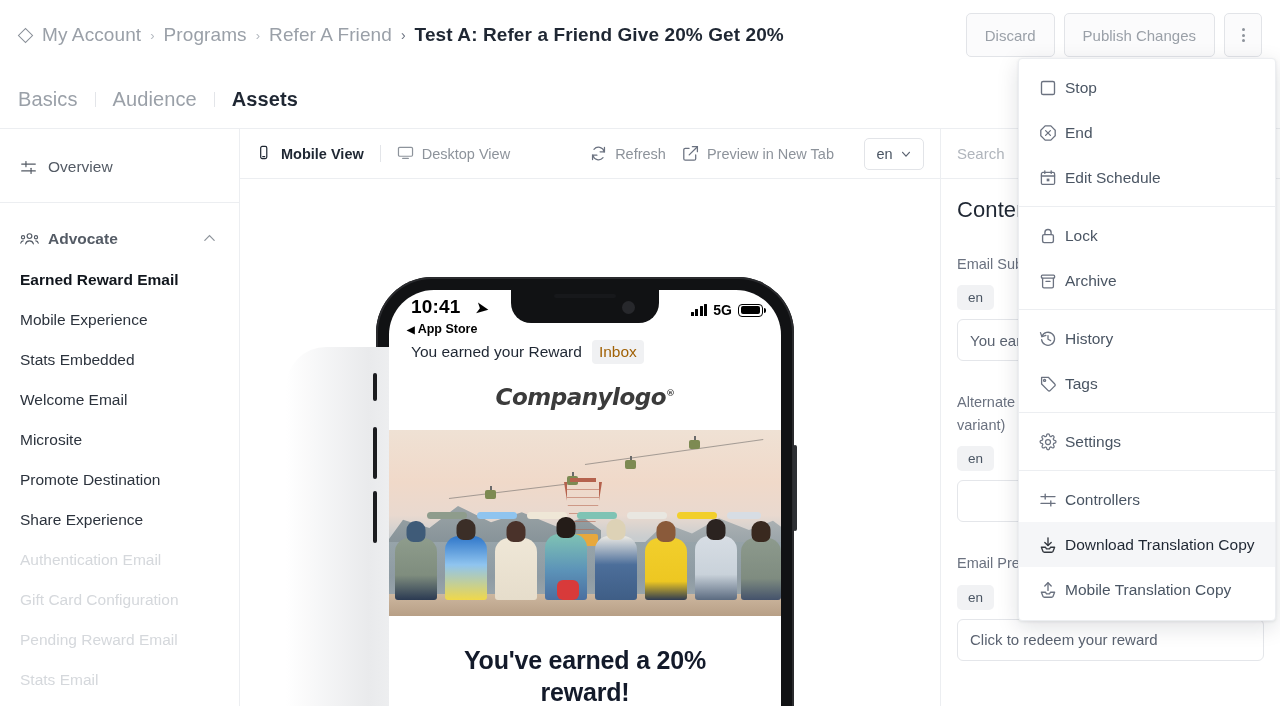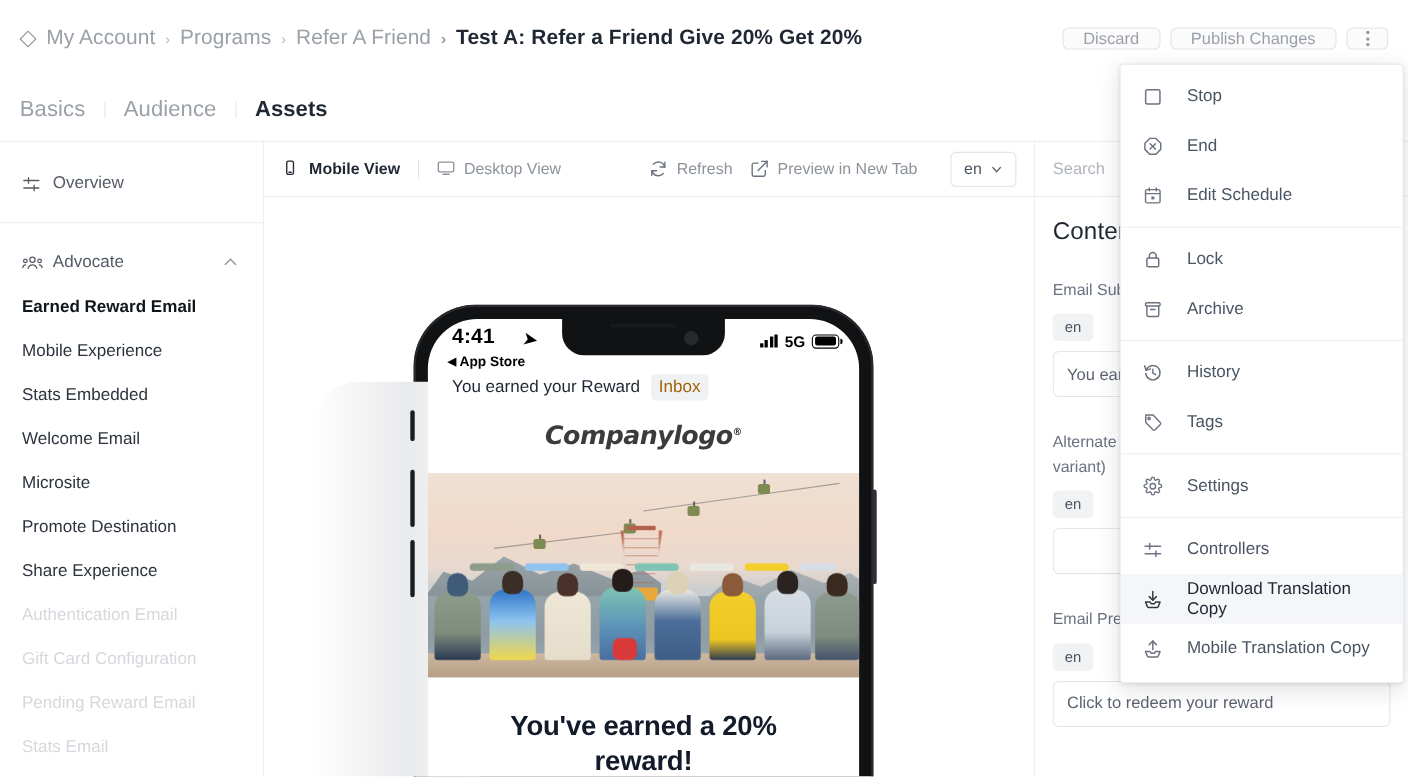--- a/index.html
+++ b/index.html
@@ -26,21 +26,21 @@
   }
   .crumb {
     font-size: 19px; color: #9aa0a8; letter-spacing: .1px; white-space: nowrap;
   }
   .crumb.active { color: #1f2733; font-weight: bold; }
   .crumb-sep { font-size: 13px; color: #b4b9c0; }
   .crumb-sep.strong { color: #6b7280; font-size: 14px; }
   .topbar-actions { display: flex; align-items: center; gap: 9px; }
   .btn {
     border: 1px solid #e2e4e8; background: #fbfbfc; border-radius: 5px;
-    color: #9aa0a8; font-size: 15px; height: 20px; padding: 0 18px;
+    color: #9aa0a8; font-size: 15px; height: 44px; padding: 0 18px;
     display: flex; align-items: center; justify-content: center;
     font-family: "Liberation Sans", sans-serif; cursor: default;
   }
   .btn-kebab { width: 38px; padding: 0; }
   .kebab-dots { display:flex; flex-direction:column; gap:2.5px; align-items:center; }
   .kebab-dots i { width:3px; height:3px; border-radius:50%; background:#8d939b; display:block; }
 
   
   .tabs {
     position: absolute; left: 0; top: 70px; width: 1280px; height: 58px;
@@ -61,21 +61,21 @@
     position: relative;
   }
   .side-row {
     display: flex; align-items: center; gap: 11px; padding: 0 20px; height: 40px;
     font-size: 15.5px; color: #545b65;
   }
   .side-overview { margin-top: 18px; }
   .side-div { height: 1px; background: #eceef1; margin: 15px 0 0 0; }
   .side-group {
     display: flex; align-items: center; padding: 0 20px; height: 42px;
-    margin-top: 15px; font-size: 15.5px; color: #545b65;
+    margin-top: 15px; font-size: 15.5px; color: #545b65; font-weight: bold;
   }
   .side-group .glabel { margin-left: 11px; flex: 1; }
   .side-item {
     padding: 0 20px; height: 40px; display: flex; align-items: center;
     font-size: 15.5px; color: #2c333d;
   }
   .side-item.sel { font-weight: bold; color: #11161d; }
   .side-item.dim { color: #d5d8dc; }
   .ico { width: 17px; height: 17px; display: block; flex: none; }
 
@@ -207,21 +207,21 @@
   .field-kebab { position:absolute; right: 2px; top: 0; }
 
   
   .menu {
     position: absolute; left: 1018px; top: 58px; width: 258px;
     background:#fff; border:1px solid #eceef1; border-radius: 4px;
     box-shadow: 0 6px 22px rgba(16,24,40,.13), 0 1px 3px rgba(16,24,40,.08);
     z-index: 50; padding: 6px 0 8px 0;
   }
   .menu-item {
-    height: 45px; display:flex; align-items:center; gap: 22px; padding: 0 20px;
+    height: 45px; display:flex; align-items:center; gap: 8px; padding: 0 20px;
     font-size: 15.5px; color: #4a5563;
   }
   .menu-item.hi { background:#f5f6f8; color:#1f2733; }
   .menu-sep { height:1px; background:#eceef1; margin: 6px 0; }
   .menu .ico { width:18px; height:18px; }
   svg { display:block; }
 </style>
 </head>
 <body>
 
@@ -368,21 +368,21 @@
           <div class="btn-vol btn-dn"></div>
           <div class="btn-pwr"></div>
 
           <div class="screen">
             <div class="notch">
               <div class="speaker-line"></div>
               <div class="notch-cam"></div>
             </div>
 
             <div class="status">
-              <div class="st-time">4:41</div>
+              <div class="st-time">10:41</div>
               <div class="st-arrow">➤</div>
               <div class="st-back">
                 <span style="font-size:10px">◀</span>
                 <span>App Store</span>
               </div>
               <div class="st-right">
                 <span class="bars">
                   <i style="height:4px"></i>
                     <i style="height:7px"></i>
                     <i style="height:10px"></i>

